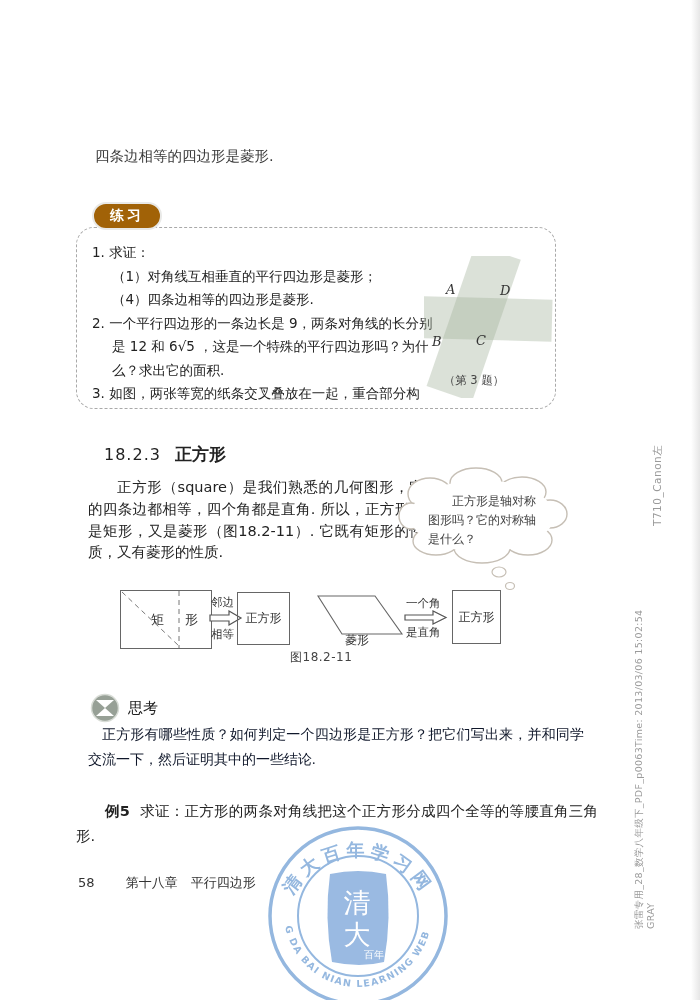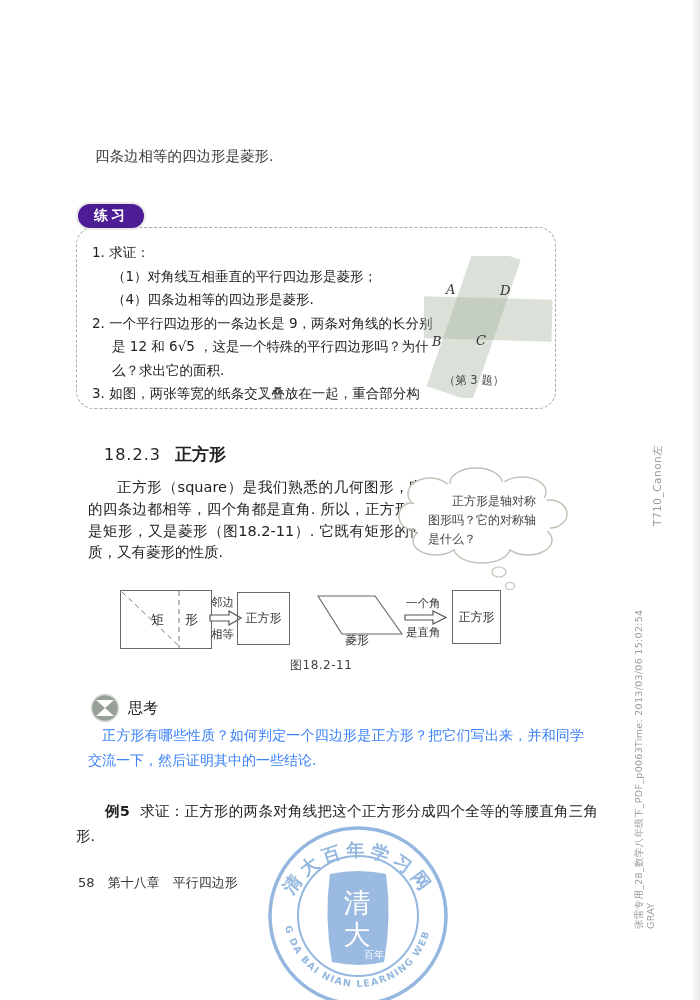--- a/index.html
+++ b/index.html
@@ -7,21 +7,21 @@
     width:700px;height:1000px;position:relative;background:#ffffff;
     font-family:"DejaVu Sans","Liberation Sans",sans-serif;
     color:#2b2b2b;overflow:hidden;
   }
   .abs{position:absolute;}
   
   .intro{left:95px;top:142px;font-size:14.5px;line-height:29px;color:#3a3a3a;}
   
   .practice-box{left:76px;top:227px;width:478px;height:180px;border:1.6px dashed #a9a9a9;border-radius:18px;}
   .practice-badge{
-    left:76px;top:202px;background:#4c1d95;color:#fff;font-weight:bold;font-size:14px;
+    left:92px;top:202px;background:#a16207;color:#fff;font-weight:bold;font-size:14px;
     padding:3px 16px;border-radius:14px;letter-spacing:3px;border:2px solid #e9e9e7;
   }
   .exercise{left:92px;top:241px;width:352px;font-size:13.5px;line-height:23.5px;color:#222;}
   .ex-line.ind1{padding-left:20px;}
   
   .fig3{left:424px;top:256px;width:132px;height:142px;}
   .fig3 text.vlabel{font-family:"DejaVu Serif","Liberation Serif",serif;font-style:italic;font-size:13px;fill:#333;}
   .fig3 text.cap{font-size:11.5px;fill:#444;}
   
   .sec-head{left:104px;top:443px;font-size:16px;color:#222;}
@@ -34,31 +34,31 @@
   
   .rect1{left:120px;top:590px;width:90px;height:57px;border:1px solid #666;}
   .rect1 svg{position:absolute;left:0;top:0;}
   .rect1 .lab{position:absolute;top:20px;font-size:13px;color:#333;}
   .rect1 .lab.l1{left:30px;} .rect1 .lab.l2{left:64px;}
   .arrow-word{font-size:11.5px;color:#333;white-space:nowrap;}
   .sq{border:1px solid #666;display:flex;align-items:center;justify-content:center;font-size:12px;color:#333;}
   .sq1{left:237px;top:592px;width:51px;height:51px;}
   .sq2{left:452px;top:590px;width:47px;height:52px;}
   .para-shape{left:311px;top:594px;width:94px;height:42px;}
-  .dia-cap{left:290px;top:649px;font-size:12px;color:#444;letter-spacing:0.5px;margin-top:8px;}
+  .dia-cap{left:290px;top:649px;font-size:12px;color:#444;letter-spacing:0.5px;}
   
   .think-icon{left:90px;top:693px;width:30px;height:30px;}
   .think-head{left:128px;top:699px;font-size:15px;font-weight:normal;color:#222;}
-  .think-text{left:88px;top:723px;width:496px;font-size:14px;line-height:24.5px;text-indent:1em;text-align:justify;color:#3b82f6;}
+  .think-text{left:88px;top:723px;width:496px;font-size:14px;line-height:24.5px;text-indent:1em;text-align:justify;color:#0f172a;font-family:Liberation Serif, serif;}
   
   .example{left:76px;top:799px;width:522px;font-size:14.5px;line-height:25px;text-indent:2em;text-align:justify;color:#222;}
   .example .exl{font-weight:bold;margin-right:10px;}
   
   .footer{left:78px;top:874px;font-size:13px;color:#333;}
-  .footer .chap{margin-left:9px;}
+  .footer .chap{margin-left:27px;}
   
   .stamp{left:262px;top:820px;width:192px;height:192px;opacity:0.82;}
   
   .margin-note{transform-origin:0 0;transform:rotate(-90deg);white-space:nowrap;color:#9a9a9a;}
   .note-top{left:651px;top:526px;font-size:10.5px;letter-spacing:0.5px;}
   .note-bottom{left:633px;top:929px;font-size:9.5px;line-height:12px;letter-spacing:0.3px;}
   .edge-shade{left:691px;top:0;width:9px;height:1000px;background:linear-gradient(to right,#ffffff,#e6e6e6);}
 </style>
 </head>
 <body>

